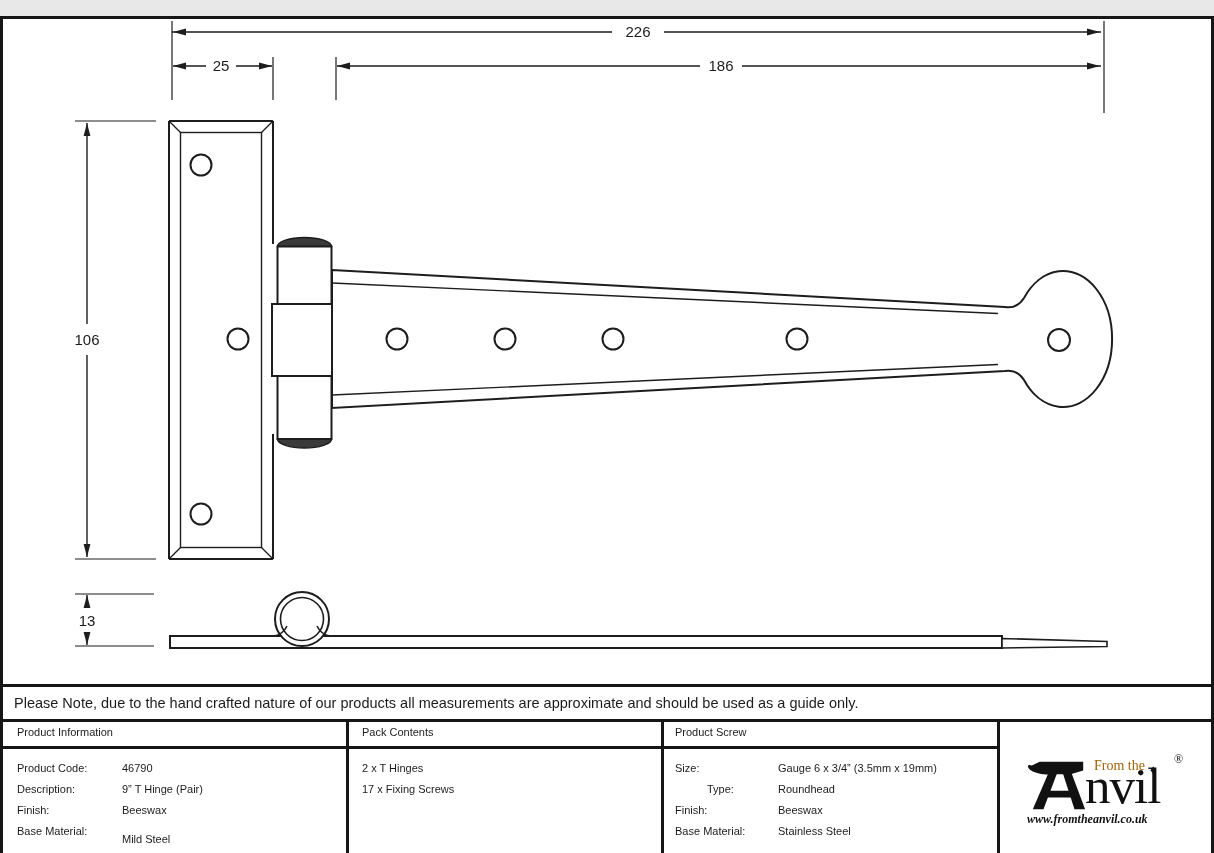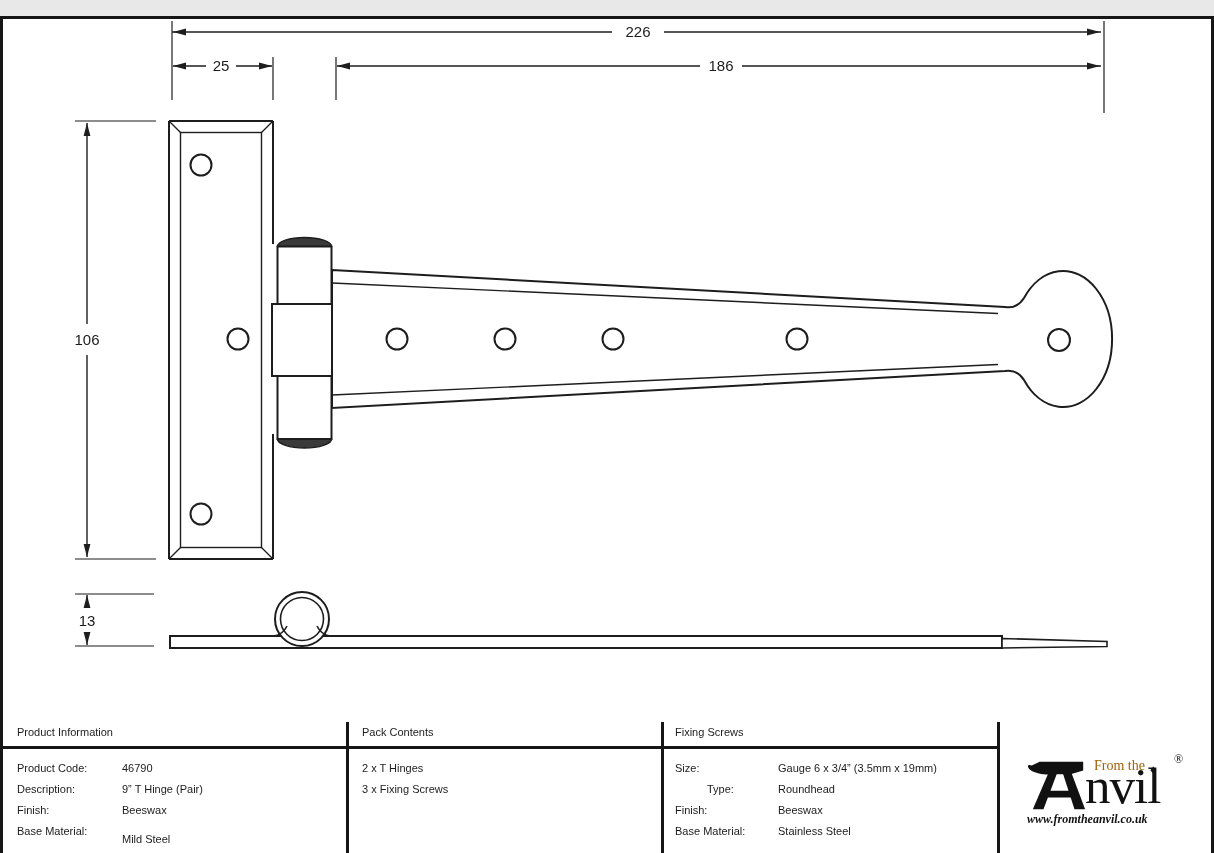--- a/index.html
+++ b/index.html
@@ -130,20 +130,23 @@
         <rect x="170" y="620" width="832" height="12" fill="#ffffff" stroke-width="2"></rect>
         <polygon points="1002,622.5 1107,625.5 1107,630.5 1002,632" fill="#ffffff" stroke-width="1.6"></polygon>
         <circle cx="302" cy="603" r="27" fill="#ffffff" stroke-width="2"></circle>
         <circle cx="302" cy="603" r="21.5" stroke-width="1.6"></circle>
         <path d="M274,620 Q283,618.5 287,610" stroke-width="1.6"></path>
         <path d="M330,620 Q321,618.5 317,610" stroke-width="1.6"></path>
       </g>
     </g>
   </svg>
 
+  <div class="note-row">
+    <span>Please Note, due to the hand crafted nature of our products all measurements are approximate and should be used as a guide only.</span>
+  </div>
 
   <div class="spec-table">
     <div class="vline" style="left:346px"></div>
     <div class="vline" style="left:661px"></div>
     <div class="vline" style="left:997px"></div>
     <div class="hdrline" style="width:999px"></div>
 
     <div>
       <div class="cell-header" style="left:17px">Product Information</div>
       <div class="kv-label" style="left:17px;top:40px">Product Code:</div>
@@ -152,25 +155,25 @@
       <div class="kv-value" style="left:122px;top:61px">9” T Hinge (Pair)</div>
       <div class="kv-label" style="left:17px;top:82px">Finish:</div>
       <div class="kv-value" style="left:122px;top:82px">Beeswax</div>
       <div class="kv-label" style="left:17px;top:103px">Base Material:</div>
       <div class="kv-value" style="left:122px;top:111px">Mild Steel</div>
     </div>
 
     <div>
       <div class="cell-header" style="left:362px">Pack Contents</div>
       <div class="kv-label" style="left:362px;top:40px">2 x T Hinges</div>
-      <div class="kv-label" style="left:362px;top:61px">3 x Fixing Screws</div>
+      <div class="kv-label" style="left:362px;top:61px">17 x Fixing Screws</div>
     </div>
 
     <div>
-      <div class="cell-header" style="left:675px">Fixing Screws</div>
+      <div class="cell-header" style="left:675px">Product Screw</div>
       <div class="kv-label" style="left:675px;top:40px">Size:</div>
       <div class="kv-value" style="left:778px;top:40px">Gauge 6 x 3/4” (3.5mm x 19mm)</div>
       <div class="kv-label" style="left:707px;top:61px">Type:</div>
       <div class="kv-value" style="left:778px;top:61px">Roundhead</div>
       <div class="kv-label" style="left:675px;top:82px">Finish:</div>
       <div class="kv-value" style="left:778px;top:82px">Beeswax</div>
       <div class="kv-label" style="left:675px;top:103px">Base Material:</div>
       <div class="kv-value" style="left:778px;top:103px">Stainless Steel</div>
     </div>
   </div>

